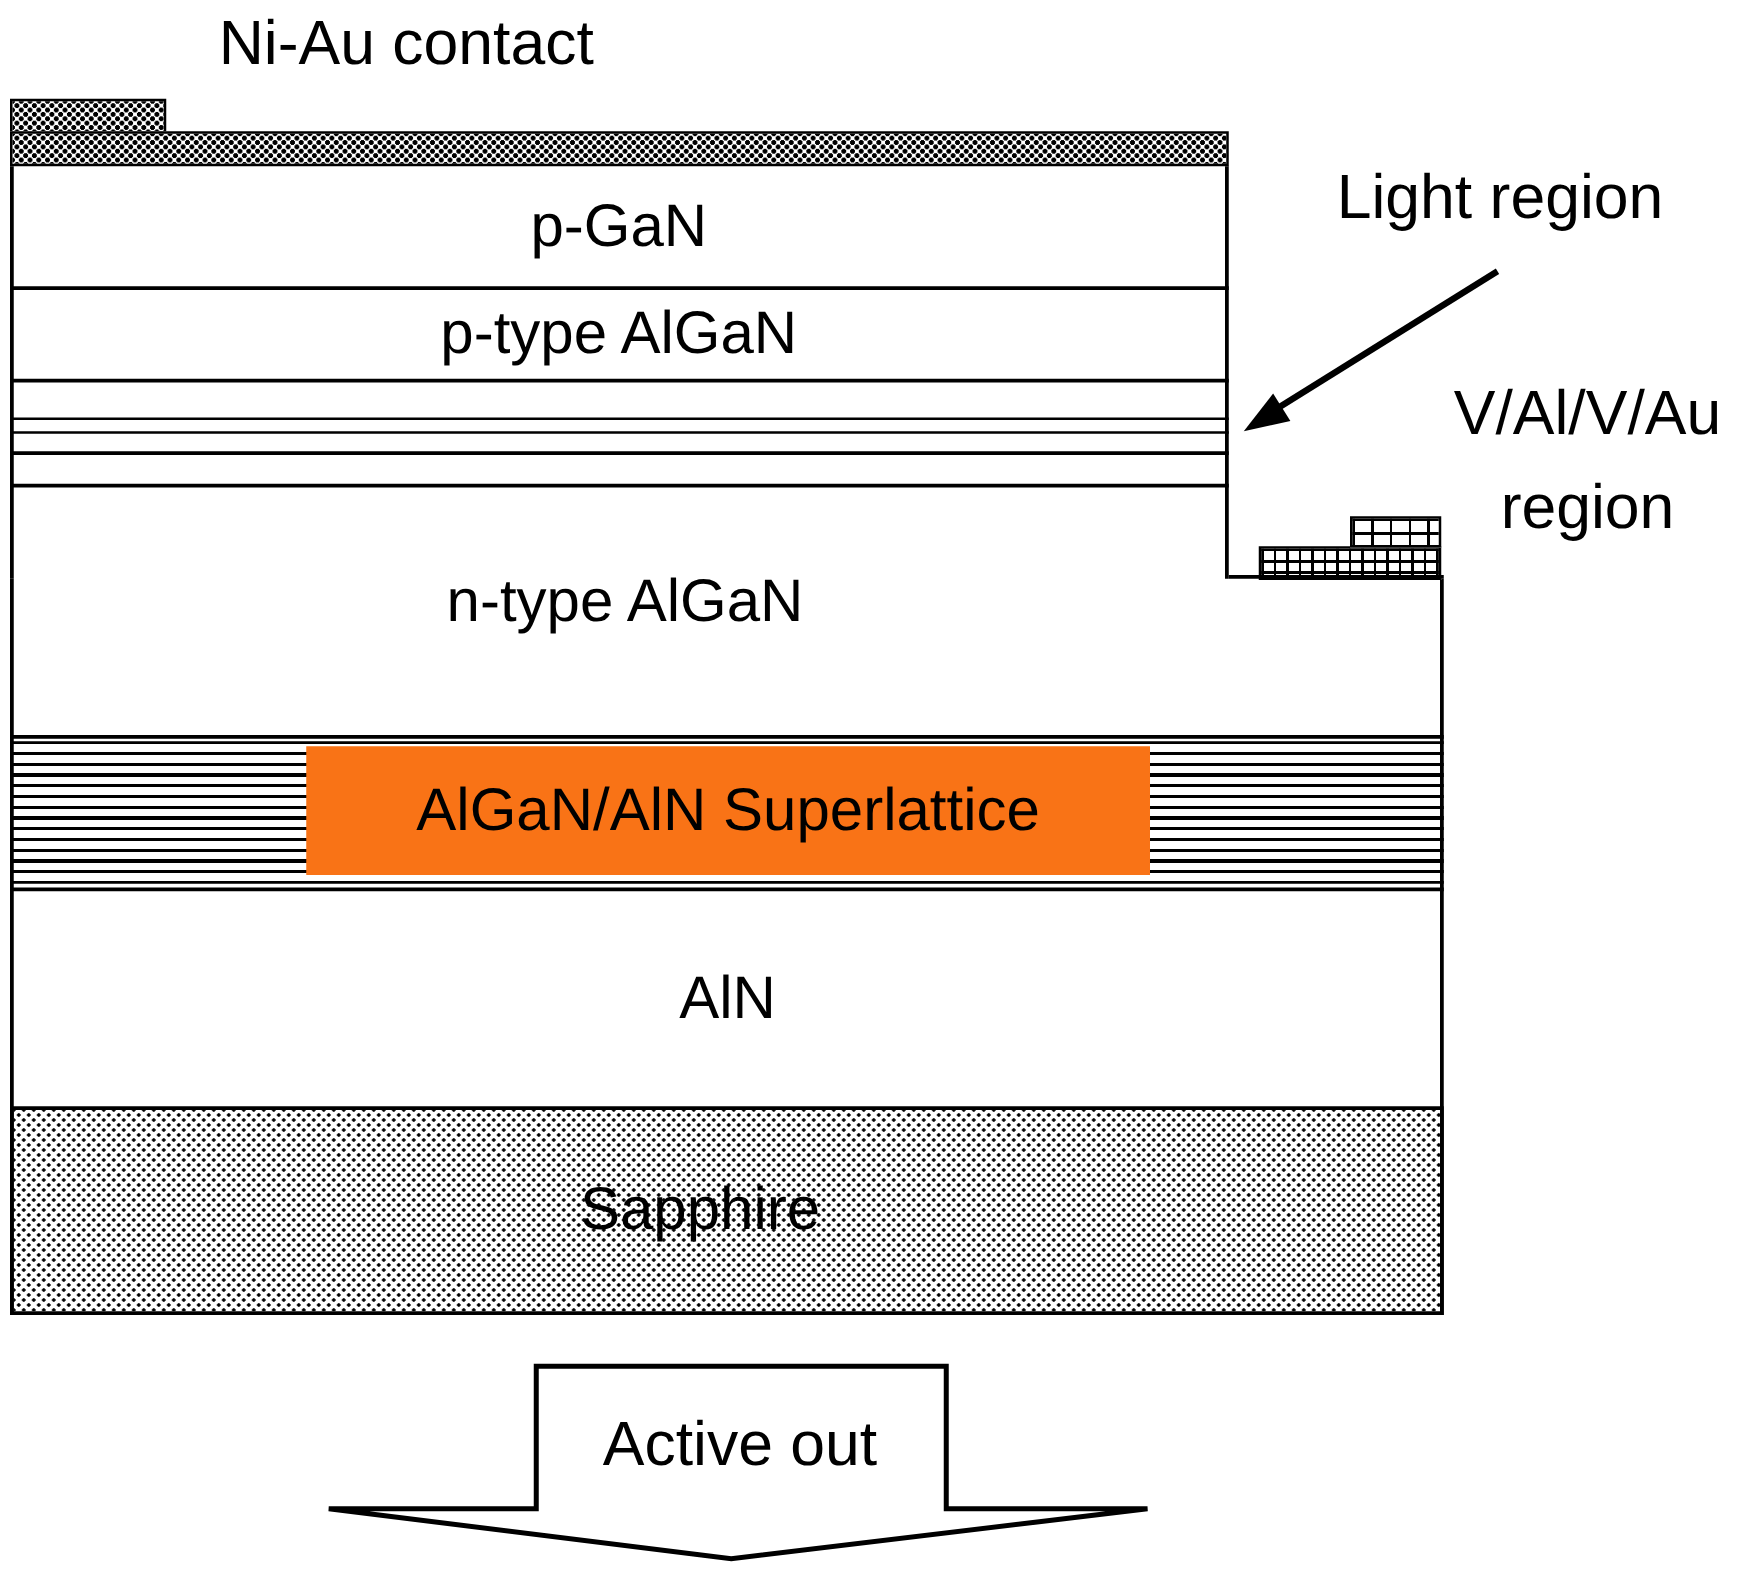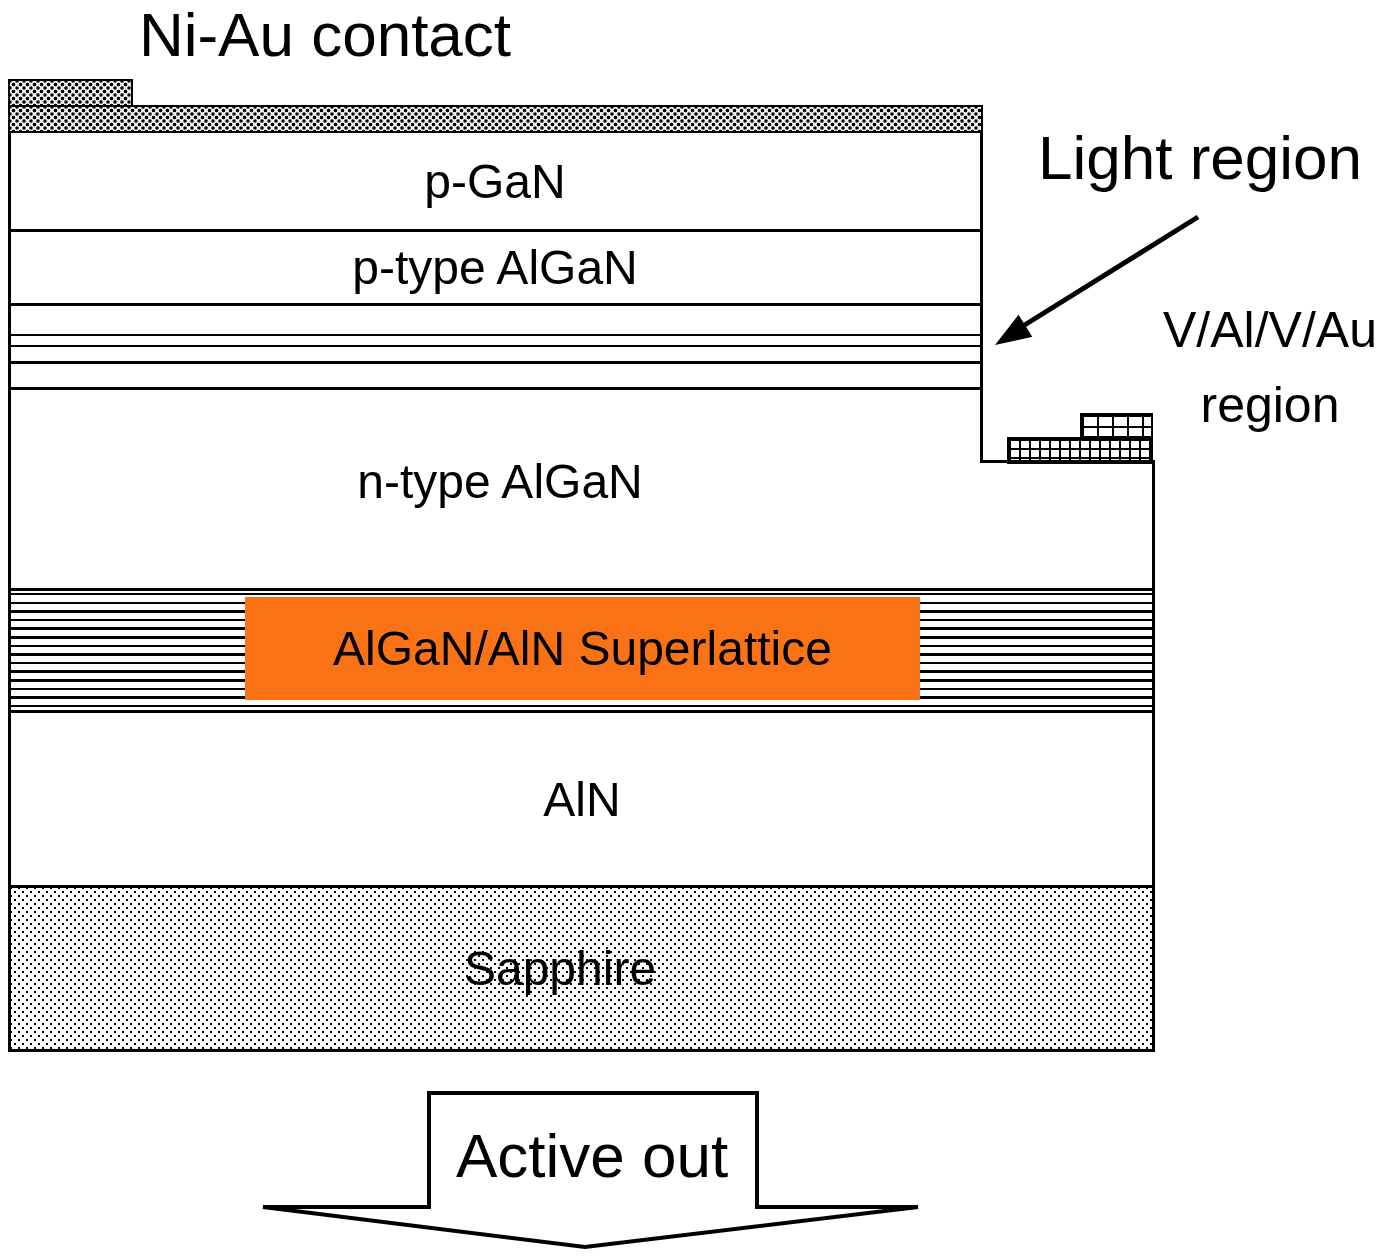--- a/index.html
+++ b/index.html
@@ -53,21 +53,21 @@
   .sl-band{left:8px;top:588px;width:1147px;height:125px;border-top:3px solid #000;border-bottom:3px solid #000;background:#fff;}
   .sl-stripes{position:absolute;left:0;right:0;top:2px;bottom:3px;
     background-image:repeating-linear-gradient(180deg,#000 0 2.5px,transparent 2.5px 8.6px);}
   .sl-label-box{left:245px;top:597px;width:675px;height:103px;background:#f97316;display:flex;align-items:center;justify-content:center;}
   .sapphire{left:8px;top:885px;width:1147px;height:167px;border:3px solid #000;}
   .ncontact-lower{left:1007px;top:437px;width:146px;height:27px;border:2.5px solid #000;}
   .ncontact-upper{left:1080px;top:413px;width:73px;height:25px;border:2.5px solid #000;}
   
   .lbl{position:absolute;transform:translate(-50%,-50%);white-space:nowrap;}
   .layer-lbl{font-size:48px;}
-  .anno-lbl{font-size:62px;}
+  .anno-lbl{font-size:50px;}
   .sl-label-box .layer-lbl{position:static;transform:none;}
   .v-contact-lbl{position:absolute;left:1270px;top:368px;transform:translate(-50%,-50%);
     text-align:center;font-size:50px;line-height:75px;white-space:nowrap;}
   
   .overlay{position:absolute;left:0;top:0;width:1400px;height:1256px;pointer-events:none;}
 </style>
 </head>
 <body>
 
 <div id="canvas">

